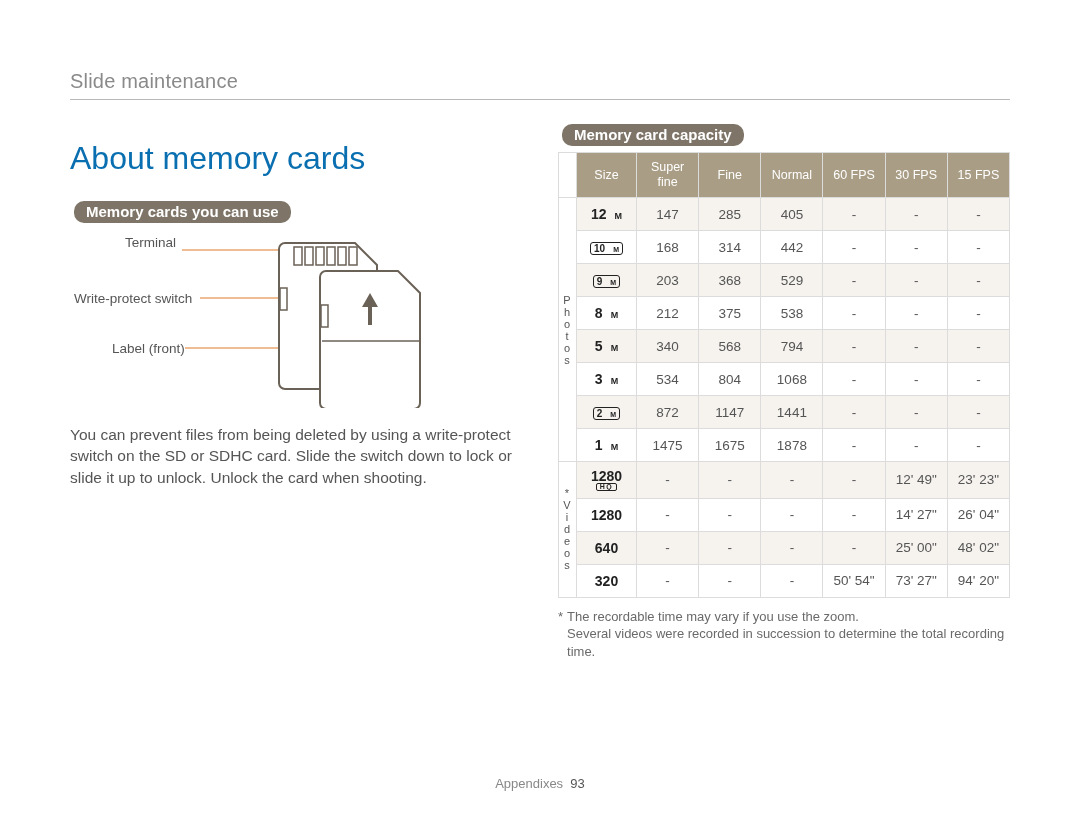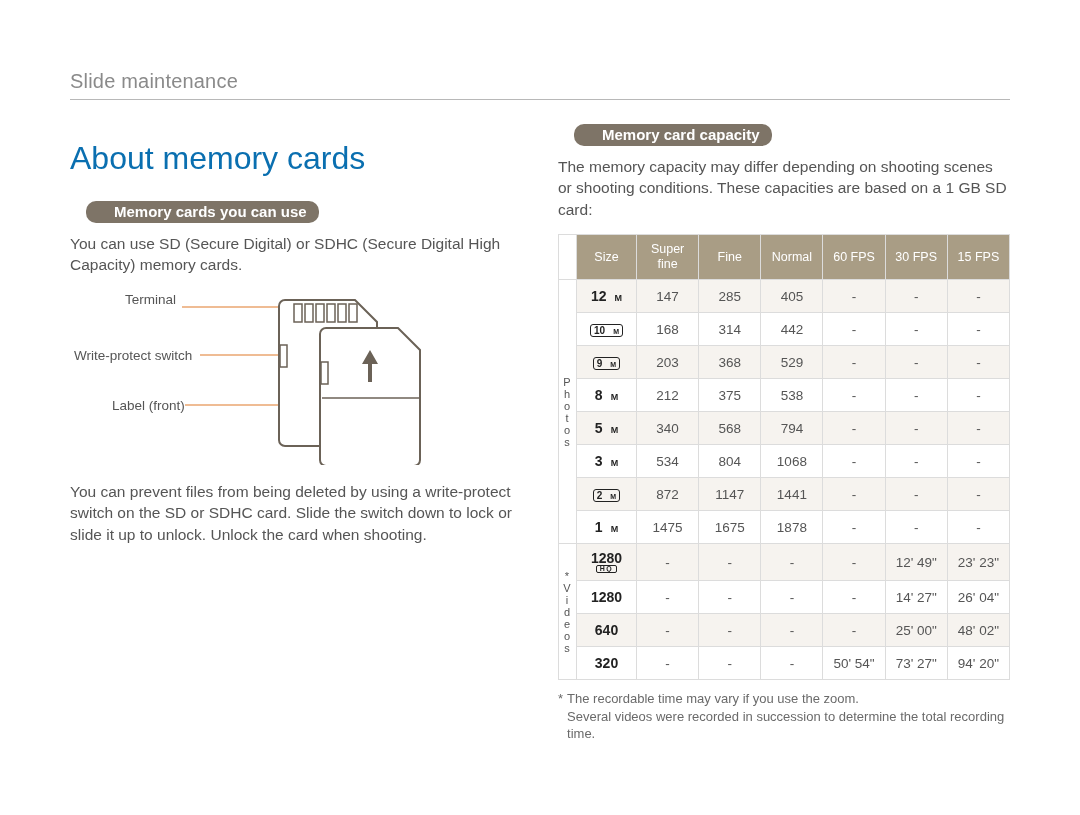--- a/index.html
+++ b/index.html
@@ -43,23 +43,23 @@
     font-size: 32px;
     font-weight: 400;
     margin: 16px 0 24px 0;
   }
   .pill {
     display: inline-block;
     background: #7e7467;
     color: #fff;
     font-size: 15px;
     font-weight: 600;
-    padding: 2px 12px 3px 28px;
+    padding: 2px 12px 3px 12px;
     border-radius: 10px;
-    margin: 0 0 6px 16px;
+    margin: 0 0 6px 4px;
   }
   p.body {
     font-size: 15.5px;
     line-height: 1.38;
     margin: 4px 0 14px 0;
     color: #555;
   }
   
   .sd-wrap {
     position: relative;
@@ -168,21 +168,20 @@
 
   <div class="breadcrumb">Slide maintenance</div>
   <hr class="hr">
 
   <div class="columns">
 
     <div class="col">
       <h1 class="section-title">About memory cards</h1>
 
       <div class="pill">Memory cards you can use</div>
-      <p class="body">You can use SD (Secure Digital) or SDHC (Secure Digital High Capacity) memory cards.</p>
 
       
       <div class="sd-wrap">
         <span class="callout" style="left:55px;top:2px;">Terminal</span>
         <span class="callout" style="left:4px;top:58px;">Write-protect switch</span>
         <span class="callout" style="left:42px;top:108px;">Label (front)</span>
         <svg width="400" height="175">
 
           <g stroke="#e07a2a" stroke-width="1.2" fill="none">
             <line x1="112" y1="17" x2="235" y2="17"></line>
@@ -215,21 +214,20 @@
             <line x1="252" y1="108" x2="350" y2="108" stroke-width="1.5"></line>
           </g>
         </svg>
       </div>
 
       <p class="body">You can prevent files from being deleted by using a write-protect switch on the SD or SDHC card. Slide the switch down to lock or slide it up to unlock. Unlock the card when shooting.</p>
     </div>
 
     <div class="col">
       <div class="pill">Memory card capacity</div>
-      <p class="body">The memory capacity may differ depending on shooting scenes or shooting conditions. These capacities are based on a 1 GB SD card:</p>
 
       <table class="cap-table">
         <colgroup>
           <col style="width:18px">
             <col style="width:60px">
           <col>
             <col>
             <col>
             <col>
             <col>
@@ -407,13 +405,17 @@
 
       <div class="footnote">
         <span>*</span>
         <span style="white-space:pre-line">The recordable time may vary if you use the zoom.
 Several videos were recorded in succession to determine the total recording time.</span>
       </div>
     </div>
 
   </div>
 
+  <div class="footer">
+    <span>Appendixes</span>
+    &nbsp;<span style="color:#555">93</span>
+  </div>
 </div>
 
 </body></html>

